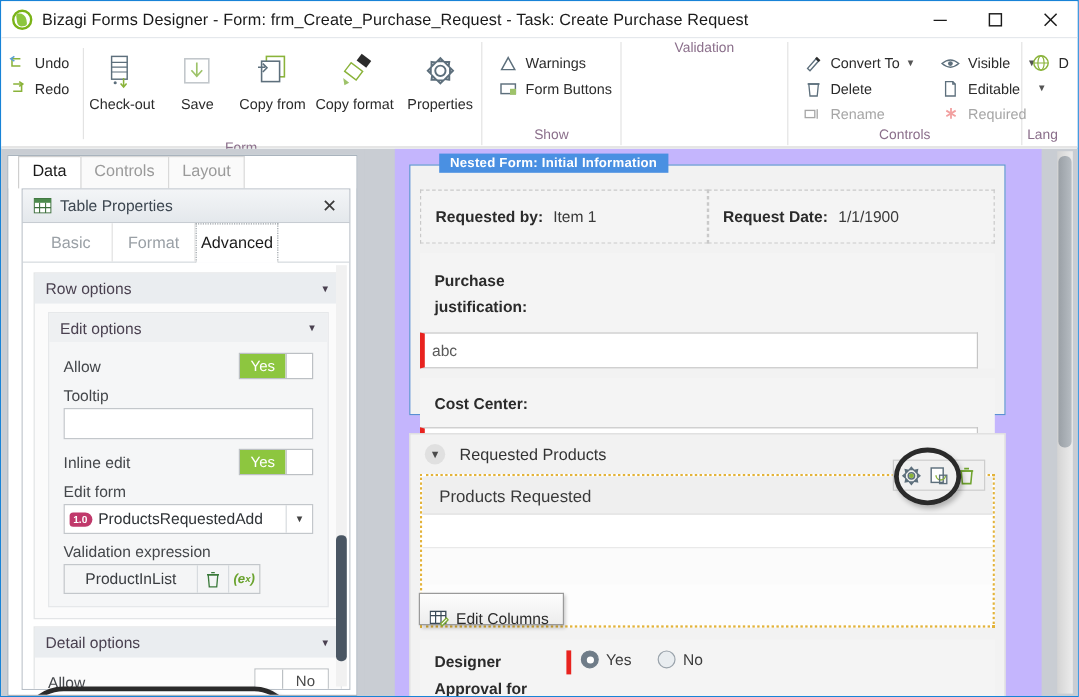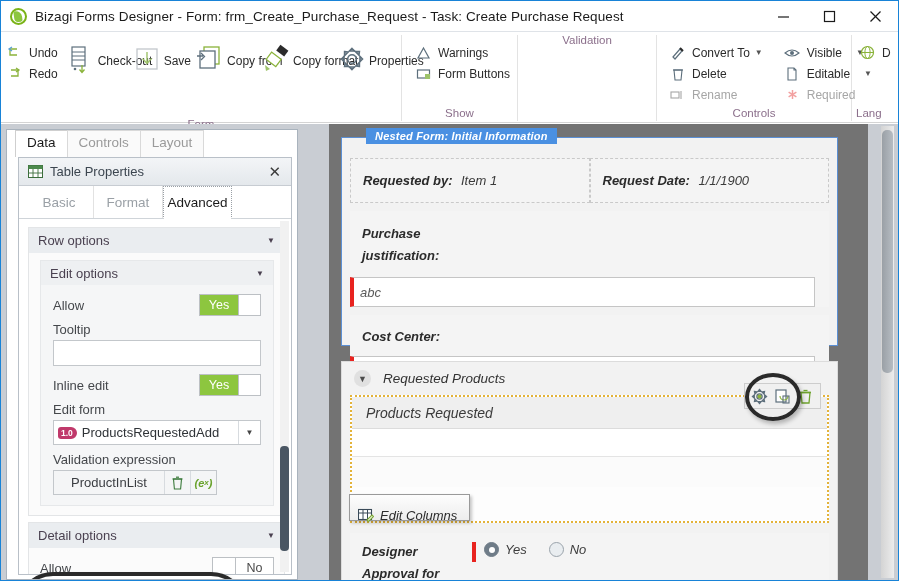--- a/index.html
+++ b/index.html
@@ -59,21 +59,21 @@
     display:flex;
   }
   .rgroup { position:relative; height:91px; display:flex; flex-direction:column; }
   .rgroup-sep { width:1px; background:#e3e3e3; margin-top:4px; height:76px; align-self:flex-start;}
   .rgroup-body { flex:1; display:flex; align-items:flex-start; padding-top:4px; }
   .rgroup-title {
     height:18px; text-align:center; font-size:11.5px; color:#8b6f8b;
     line-height:16px;
   }
   .big-btn {
-    width:66px; display:flex; flex-direction:row; align-items:center;
+    width:66px; display:flex; flex-direction:column; align-items:center;
     padding-top:5px; cursor:default;justify-content:space-between;
   }
   .big-btn .glyph { height:38px; display:flex; align-items:center; justify-content:center;}
   .big-btn .lbl { font-size:12px; color:#2b2b2b; white-space:nowrap; margin-top:1px;}
   .small-col { display:flex; flex-direction:column; padding-top:6px; }
   .small-btn {
     display:flex; align-items:center; height:21px; padding:0 6px 0 4px;
     font-size:12px; color:#2b2b2b; white-space:nowrap;
   }
   .small-btn .glyph { width:19px; display:flex; align-items:center; justify-content:center; margin-right:5px;}
@@ -177,22 +177,21 @@
   #left-scroll {
     position:absolute; right:2px; top:2px; width:9px; bottom:2px;
     background:#f1f1f1;
   }
   #left-thumb { position:absolute; left:0; width:9px; top:225px; height:105px; background:#4a5663; border-radius:4px;}
 
   
   #right-pane { flex:1; position:relative; background:#c9cdd3; overflow:hidden; }
   #canvas {
     position:absolute; left:25px; top:0px; right:30px; bottom:0;
-    background:#737373;
-    font-style:italic;
+    background:#c4b5fd;
   }
   
   #nested-form {
     position:absolute; left:12px; top:13px; right:30px; height:209px;
     border:1px solid #5b8fd4; background:#f2f2f2;
   }
   #nested-badge {
     position:absolute; left:24px; top:-10px; height:16px;
     background:#4a90e2; color:#ffffff; font-size:11px; font-weight:bold;
     padding:0 9px; display:flex; align-items:center; letter-spacing:0.2px;

